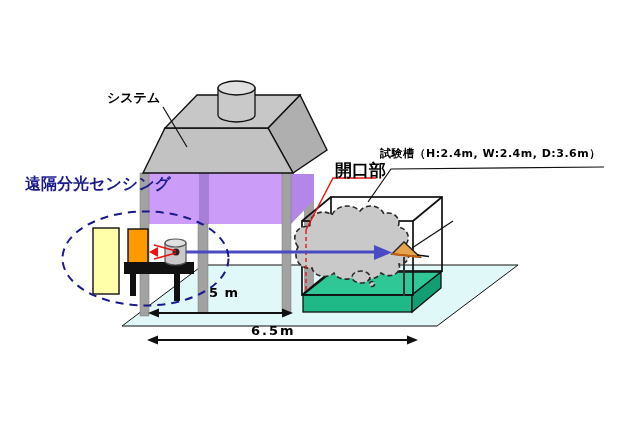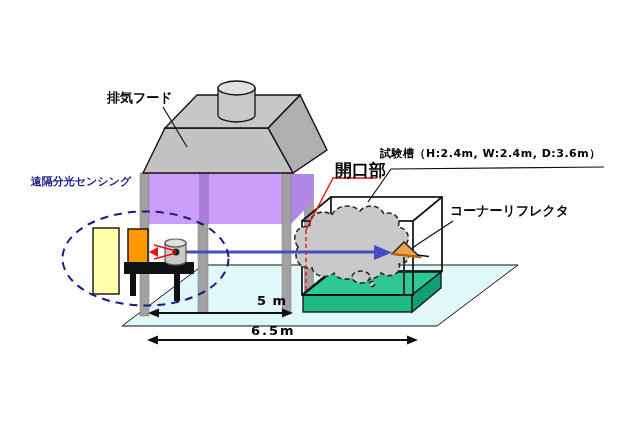--- a/index.html
+++ b/index.html
@@ -1,25 +1,25 @@
 <!DOCTYPE html>
 <html><head>
 <meta charset="utf-8">
 <style>
   html,body{margin:0;padding:0;background:#fff;}
   #stage{position:relative;width:640px;height:426px;background:#ffffff;overflow:hidden;
          font-family:"DejaVu Sans","Liberation Sans",sans-serif;}
   #scene{position:absolute;left:0;top:0;}
   .lbl{position:absolute;font-weight:bold;color:#000;white-space:nowrap;line-height:1.05;}
   .lbl-hood{left:107px;top:91px;font-size:13px;}
-  .lbl-sensing{left:25px;top:176px;width:112px;text-align:center;font-size:11px;color:#1A1A8C;}
+  .lbl-sensing{left:25px;top:176px;width:112px;text-align:center;font-size:16px;color:#1A1A8C;}
   .lbl-opening{left:335px;top:162px;font-size:17px;}
   .lbl-chamber{left:380px;top:148px;font-size:11px;letter-spacing:0.5px;}
   .lbl-reflector{left:450px;top:204px;font-size:13px;}
-  .lbl-5m{left:209px;top:294px;font-size:13px;letter-spacing:1px;margin-left:48px;}
+  .lbl-5m{left:209px;top:286px;font-size:13px;letter-spacing:1px;}
   .lbl-86m{left:251px;top:324px;font-size:13px;letter-spacing:2px;}
 </style>
 </head>
 <body>
 
 <div id="stage">
 
   <svg id="scene" width="640" height="426" viewBox="0 0 640 426">
 
     <polygon points="122,326 437,326 518,265 203,265" stroke="#111" stroke-width="1" fill="#E0F8F7"></polygon>
@@ -108,29 +108,28 @@
     <g stroke-width="2" stroke="#111111">
       <line x1="152" y1="313" x2="289" y2="313"></line>
       <polygon points="148,313 159,308.5 159,317.5" fill="#111" stroke="none"></polygon>
       <polygon points="293,313 282,308.5 282,317.5" fill="#111" stroke="none"></polygon>
       <line x1="151" y1="340" x2="414" y2="340"></line>
       <polygon points="147,340 158,335.5 158,344.5" fill="#111" stroke="none"></polygon>
       <polygon points="418,340 407,335.5 407,344.5" fill="#111" stroke="none"></polygon>
     </g>
   </svg>
 
-  <div class="lbl lbl-hood">排気フード</div>
+  <div class="lbl lbl-hood">システム</div>
 
   <div class="lbl lbl-sensing">
     <div>遠隔分光センシング</div>
   </div>
 
   <div class="lbl lbl-opening">開口部</div>
 
   <div class="lbl lbl-chamber">試験槽（H:2.4m, W:2.4m, D:3.6m）</div>
 
-  <div class="lbl lbl-reflector">コーナーリフレクタ</div>
 
   <div class="lbl lbl-5m">5 m</div>
 
   <div class="lbl lbl-86m">6.5m</div>
 
 </div>
 
 </body></html>

